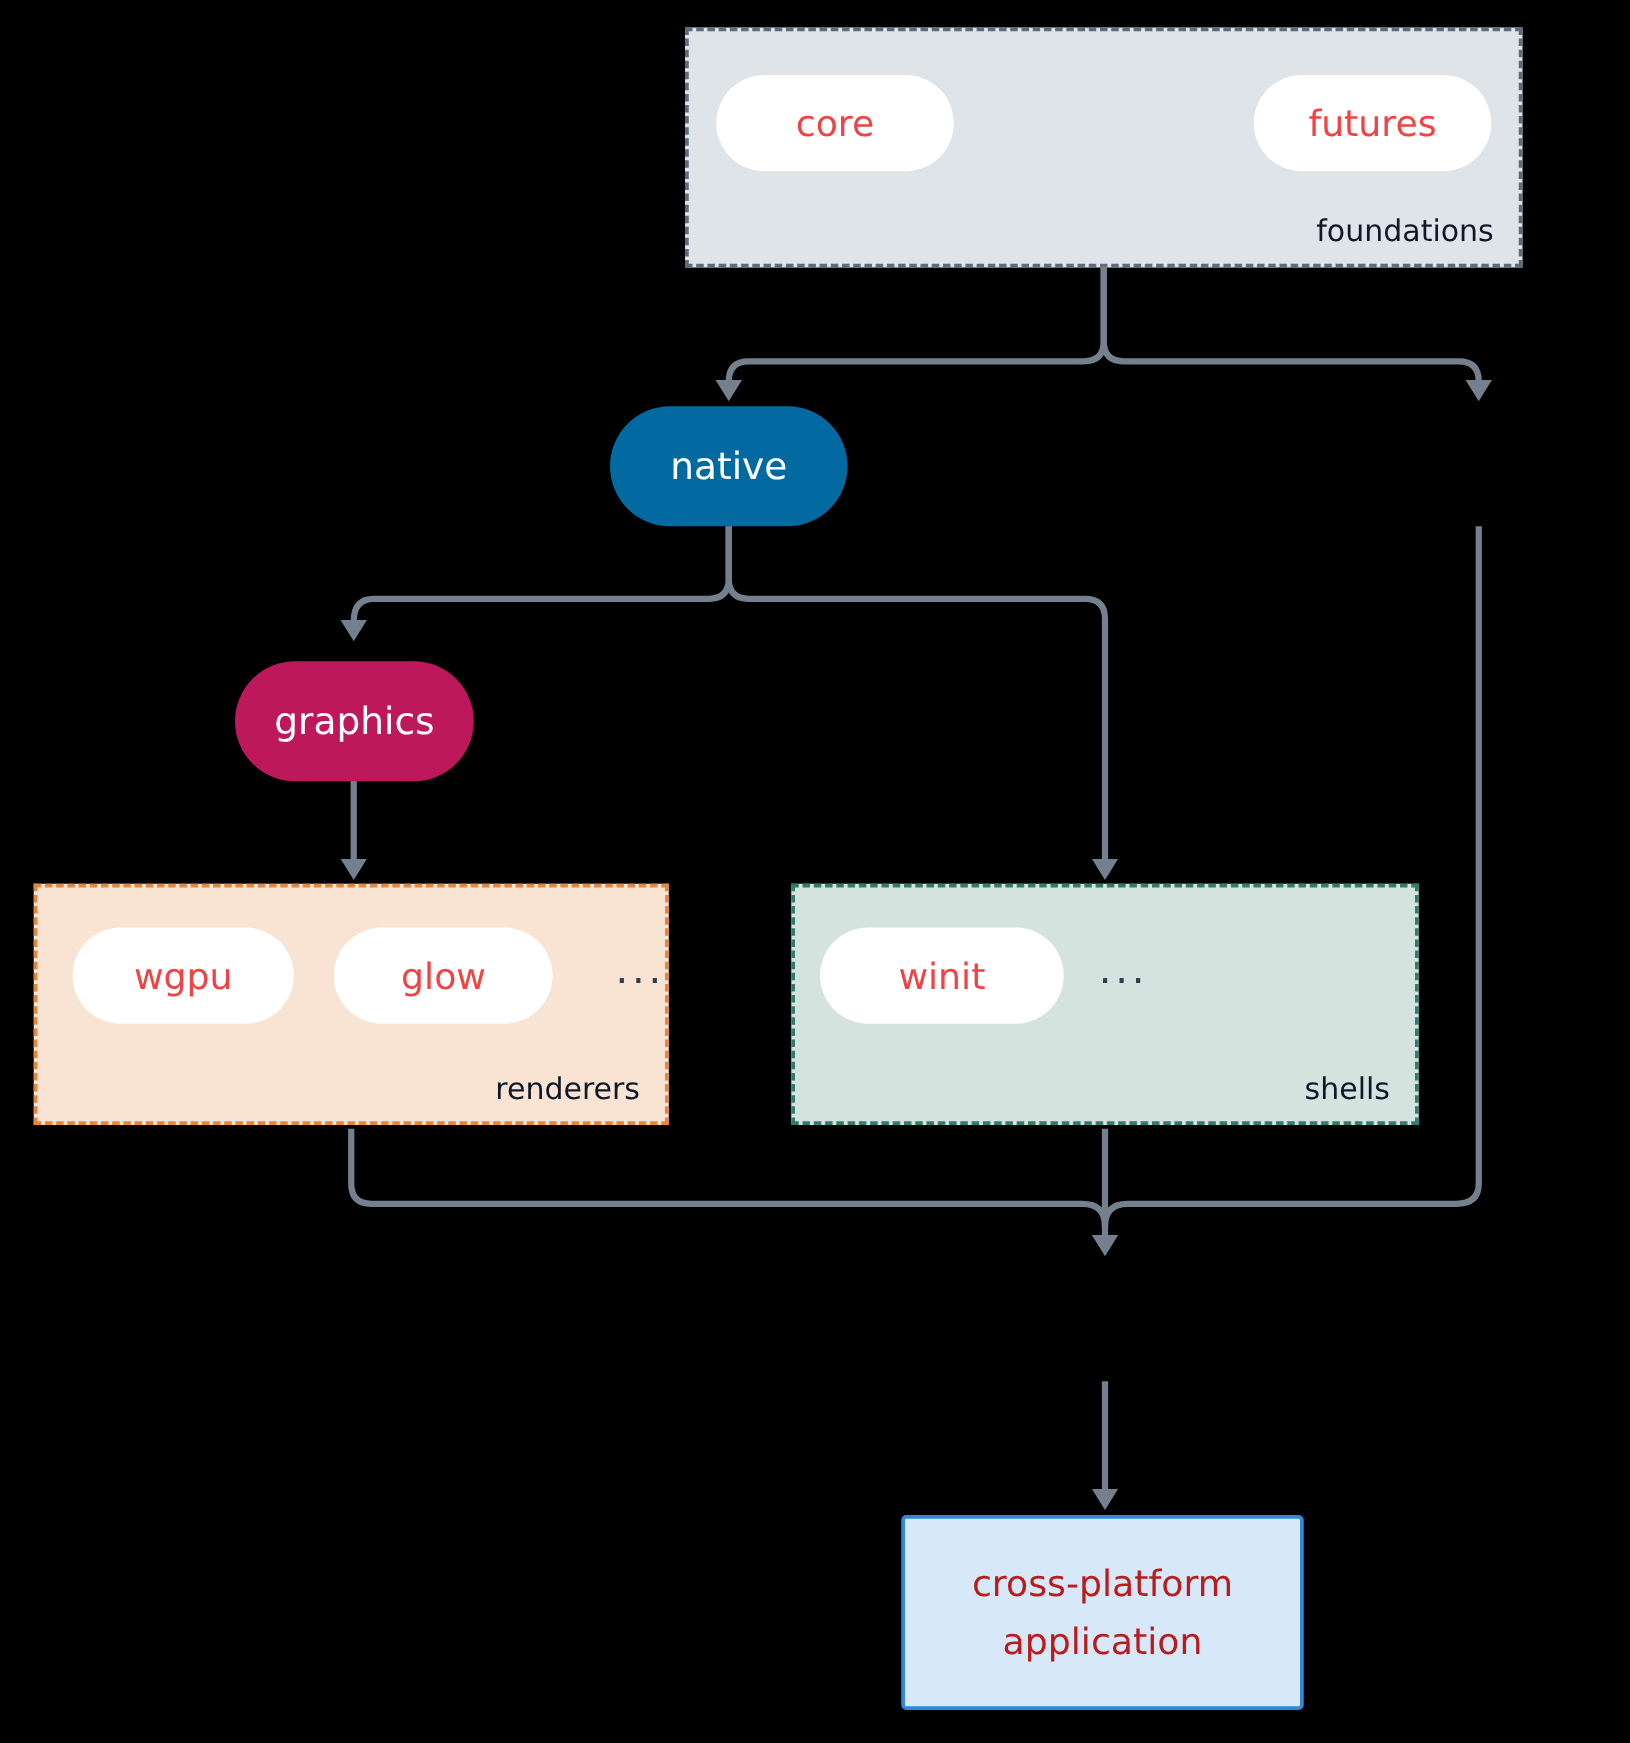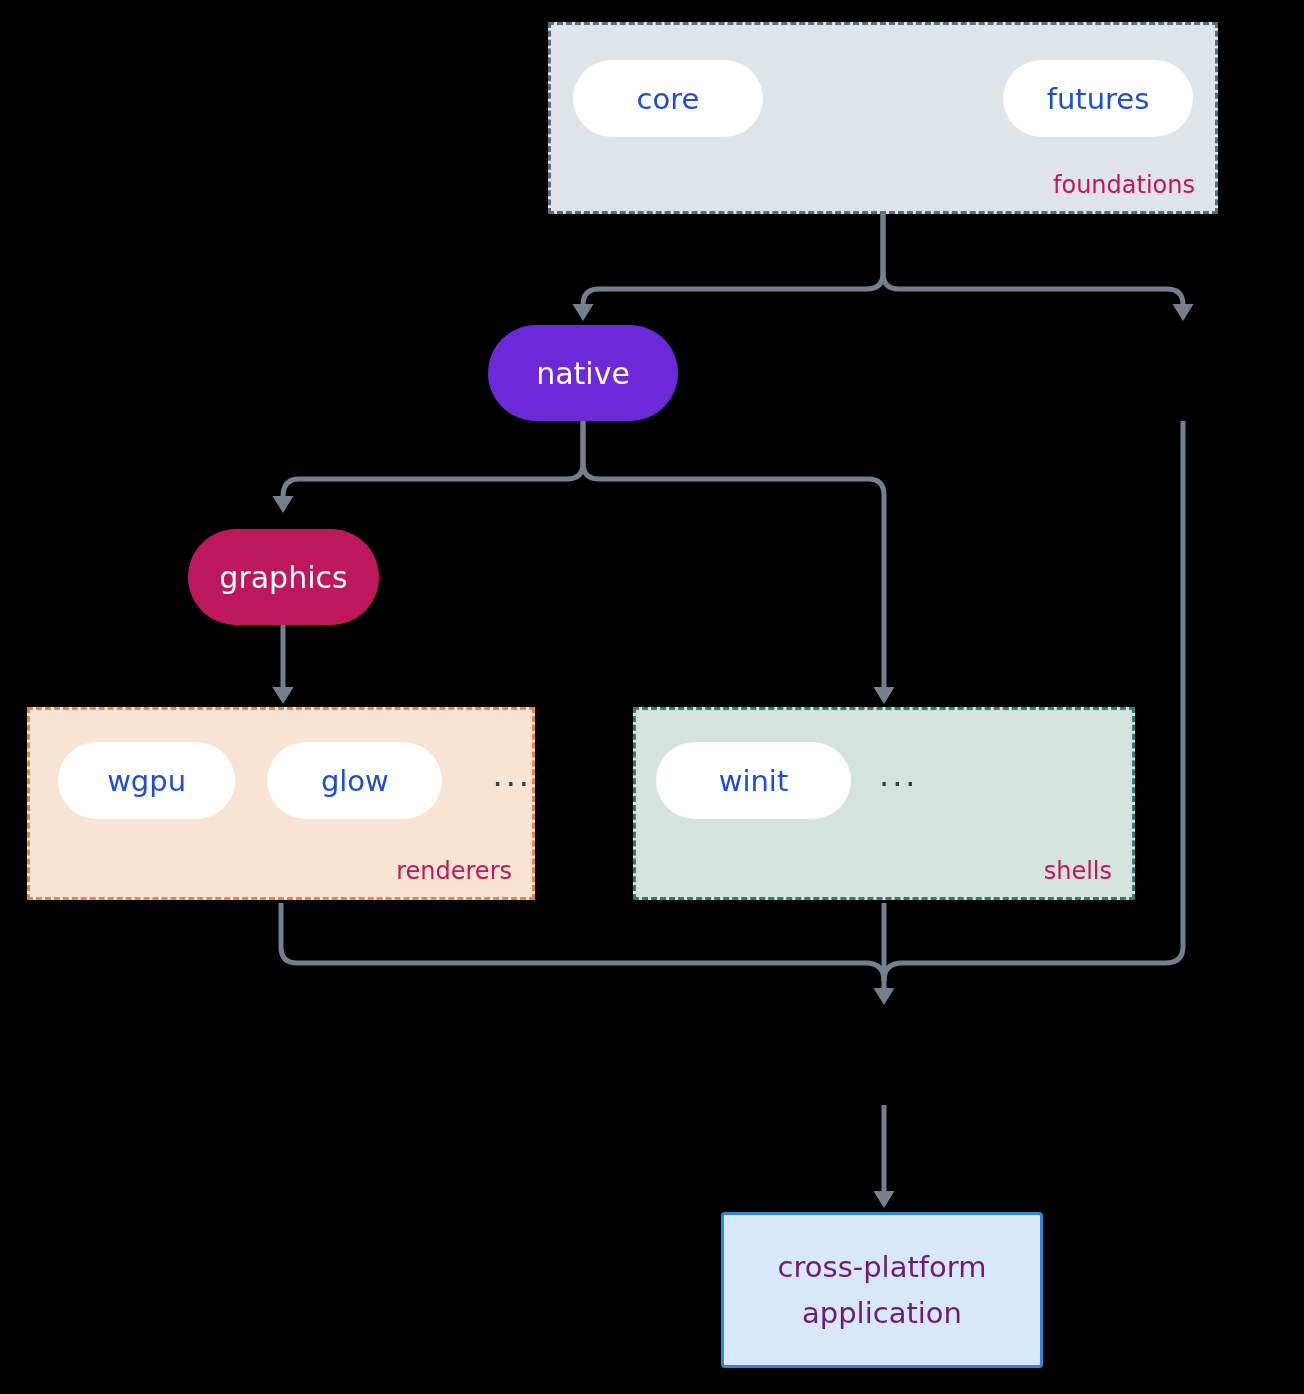--- a/index.html
+++ b/index.html
@@ -26,21 +26,21 @@
   
   .group {
     position: absolute;
     box-sizing: border-box;
   }
   .group-label {
     position: absolute;
     right: 20px;
     bottom: 12px;
     font-size: 24px;
-    color: #be185d;
+    color: #0f172a;
   }
   .group-foundations {
     left: 548px; top: 22px;
     width: 670px; height: 192px;
     background: #DFE4E8;
     border: 3px dashed #5D6C7B;
   }
   .group-renderers {
     left: 27px; top: 707px;
     width: 508px; height: 193px;
@@ -71,21 +71,21 @@
     gap: 10px;
   }
   .pill {
     height: 77px;
     background: #FFFFFF;
     border-radius: 40px;
     display: flex;
     align-items: center;
     justify-content: center;
     font-size: 29px;
-    color: #1d4ed8;
+    color: #ef4444;
   }
   .group-foundations .pill { width: 190px; }
   .pill-wgpu   { width: 178px; }
   .pill-glow   { width: 176px; }
   .pill-winit  { width: 195px; }
   .pill-glutin { width: 188px; }
   .ellipsis {
     font-size: 32px;
     color: #2E3D4E;
     letter-spacing: 3px;
@@ -96,40 +96,40 @@
   .node {
     position: absolute;
     height: 96px;
     border-radius: 48px;
     display: flex;
     align-items: center;
     justify-content: center;
     font-size: 30px;
     color: #FFFFFF;
   }
-  .node-native   { left: 488px;  top: 325px;  width: 190px; background: #6d28d9; }
+  .node-native   { left: 488px;  top: 325px;  width: 190px; background: #0369a1; }
   .node-web      { left: 1088px; top: 325px;  width: 190px; background: #6A5AE9; }
   .node-graphics { left: 188px;  top: 529px;  width: 191px; background: #be185d; }
   .node-iced     { left: 789px;  top: 1009px; width: 190px; background: #2E8BDA; }
   
   .app-box {
     position: absolute;
     left: 721px; top: 1212px;
     width: 322px; height: 156px;
     box-sizing: border-box;
     background: #D7E8F8;
     border: 3px solid #2F88D8;
     border-radius: 4px;
     display: flex;
     align-items: center;
     justify-content: center;
     text-align: center;
     font-size: 29px;
     line-height: 1.6;
-    color: #701a75;
+    color: #b91c1c;
     padding: 0 14px;
   }
 </style>
 </head>
 <body>
 
 <div class="canvas">
 
   <svg class="connectors" viewBox="0 0 1304 1394">
     <defs>

